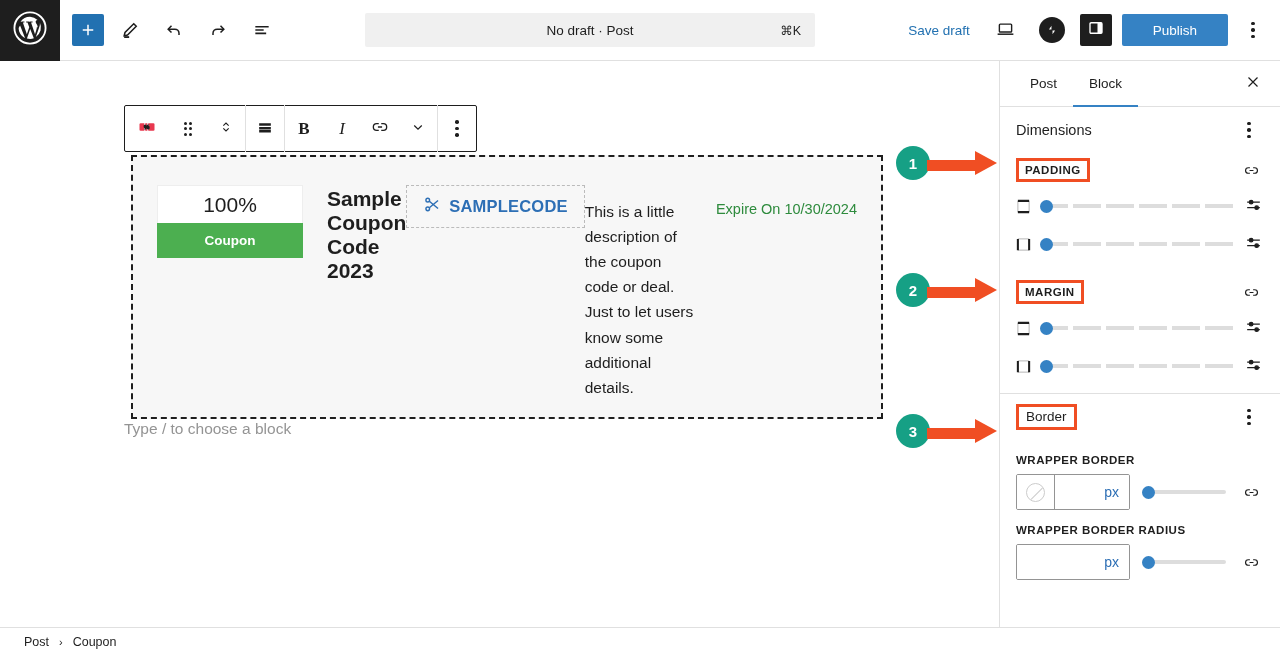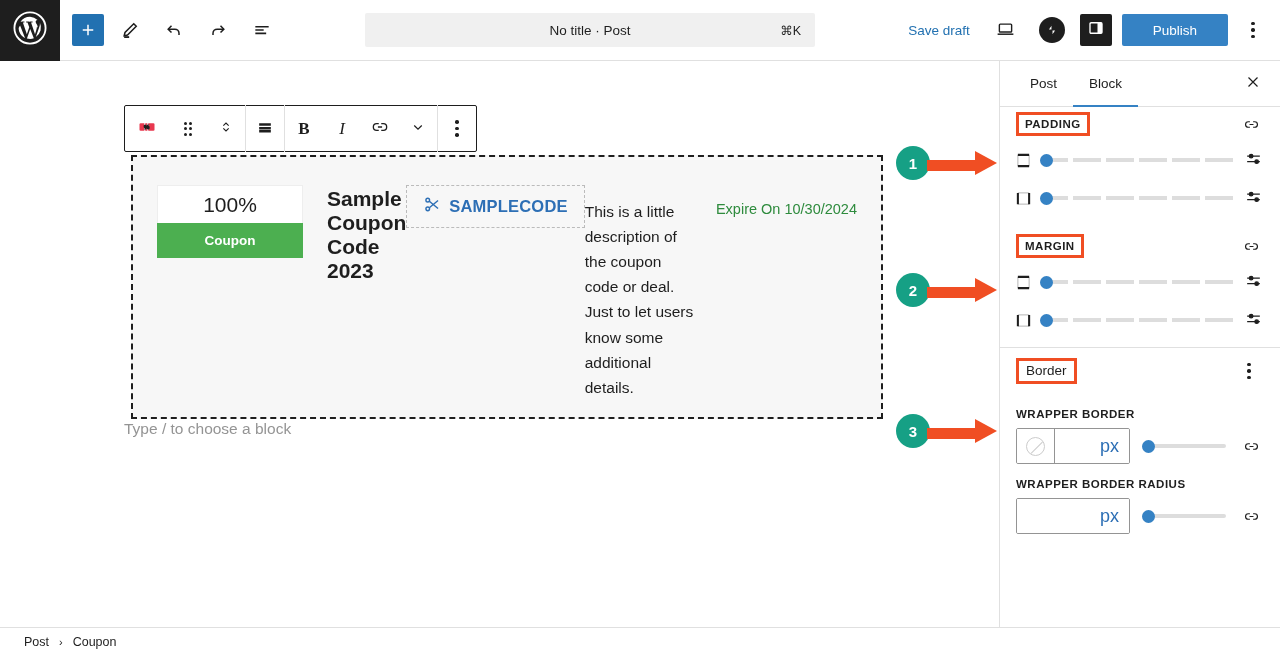--- a/index.html
+++ b/index.html
@@ -220,21 +220,21 @@
     border: 1px solid #ccc; position: relative; overflow: hidden;
   }
   .swatch-circle:after {
     content: ""; position: absolute; left: -2px; top: 8px;
     width: 26px; height: 1px; background: #ccc; transform: rotate(-45deg);
   }
   .unit-input {
     flex: 1; display: flex; align-items: center; justify-content: flex-end;
     padding-right: 10px; background: #fff; cursor: text;
   }
-  .unit-text { color: #2d6fb5; font-size: 18px; }
+  .unit-text { color: #2d6fb5; font-size: 14px; }
   .border-ctrl.noswatch { width: 114px; }
   .border-slider { flex: 1; position: relative; height: 14px; display: flex; align-items: center; cursor: pointer;}
 
   
   .bottombar {
     position: absolute; top: 627px; left: 0;
     width: 1280px; height: 28px; background: #fff;
     border-top: 1px solid #e0e0e0;
     display: flex; align-items: center; padding-left: 24px; gap: 10px;
   }
@@ -297,21 +297,21 @@
     </button>
     <button class="tb-btn">
       <svg viewBox="0 0 24 24" width="20" height="20">
           <path d="M4 8h16M4 12h10M4 16h13" stroke-width="1.9"></path>
         </svg>
     </button>
   </div>
 
   <div class="title-wrap">
     <div class="doc-title">
-      <span class="t">No title · Post</span>
+      <span class="t">No draft · Post</span>
       <span class="kbd">⌘K</span>
     </div>
   </div>
 
   <div class="tb-right">
     <button class="save-draft">Save draft</button>
     <div class="icon-btn">
       <span>
         <svg viewBox="0 0 24 24" width="21" height="21">
             <rect x="5" y="7" width="14" height="9" rx="1"></rect>
@@ -456,20 +456,28 @@
     <div class="sb-close">
       <span>
         <svg viewBox="0 0 24 24" width="18" height="18">
             <path d="M6 6l12 12M18 6L6 18"></path>
           </svg>
       </span>
     </div>
   </div>
 
   <div class="panel">
+    <div class="panel-head">
+      <span class="panel-title">Dimensions</span>
+      <span class="kebab">
+          <i></i>
+          <i></i>
+          <i></i>
+        </span>
+    </div>
 
     <div class="sub-row">
       <span class="sub-label boxed">PADDING</span>
       <span class="link-icon">
         <svg viewBox="0 0 24 24" width="19" height="19">
             <path d="M10 8.5H8a3.5 3.5 0 0 0 0 7h2M14 8.5h2a3.5 3.5 0 0 1 0 7h-2M9.5 12h5"></path>
           </svg>
       </span>
     </div>
     <div class="slider-row">

